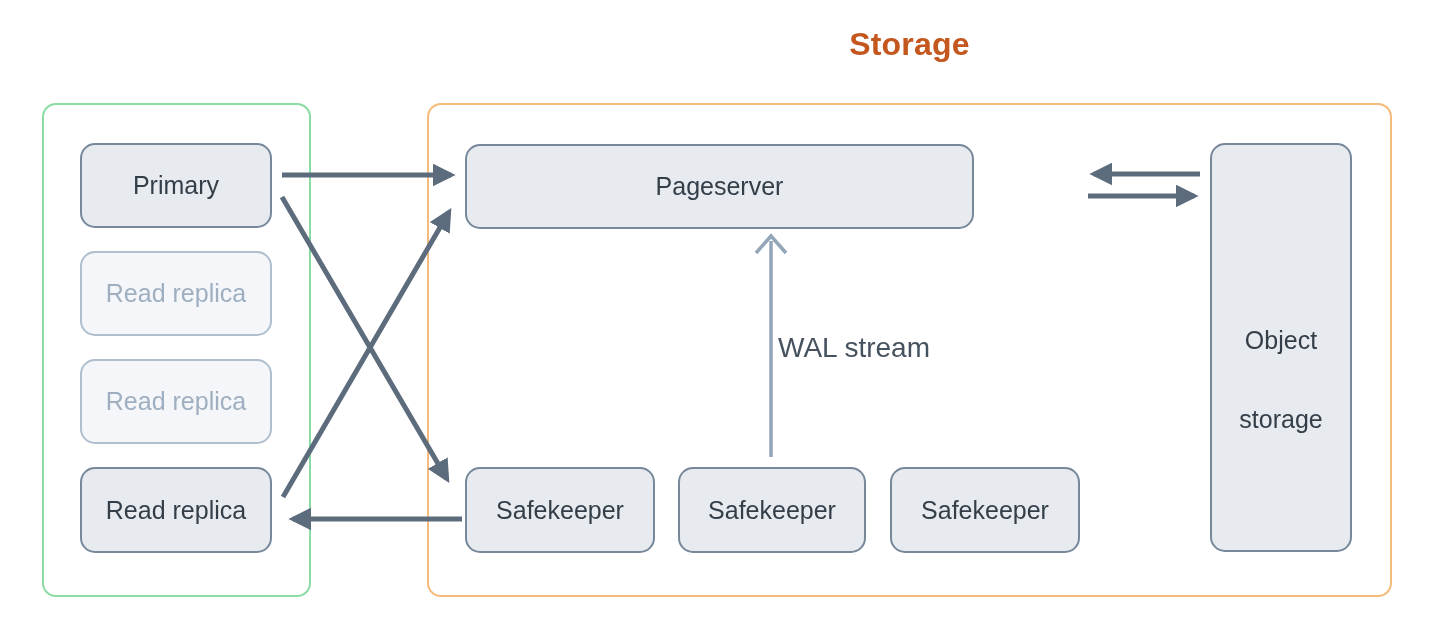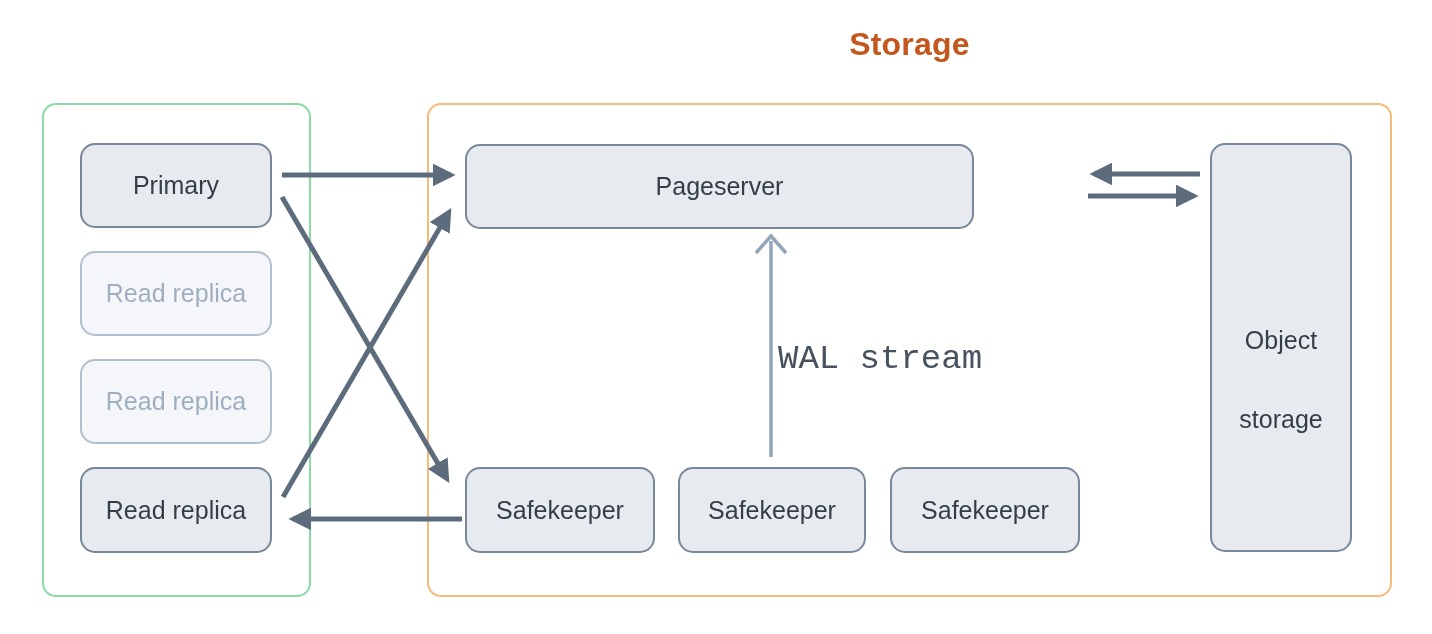--- a/index.html
+++ b/index.html
@@ -63,24 +63,23 @@
   .n-pageserver{left:465px;top:144px;width:509px;height:85px;}
   .n-sk1{left:465px;top:467px;width:190px;height:86px;}
   .n-sk2{left:678px;top:467px;width:188px;height:86px;}
   .n-sk3{left:890px;top:467px;width:190px;height:86px;}
   .n-objstore{
     left:1210px;top:143px;width:142px;height:409px;
     flex-direction:column;gap:50px;
     padding-top:64px;
   }
   .wal-label{
-    position:absolute;left:778px;top:340px;
-    font-size:34px;color:var(--wal-text,#47525F);
+    position:absolute;left:778px;top:332px;
+    font-size:28px;color:var(--wal-text,#47525F);
     white-space:nowrap;
-    font-family:Liberation Mono, monospace;
   }
   svg.arrows{
     position:absolute;left:0;top:0;
     pointer-events:none;
   }
   .arrow-line{stroke:var(--arrow,#5D6C7D);stroke-width:5;fill:none;}
   .ah-fill{fill:var(--arrow,#5D6C7D);}
   .wal-line{stroke:var(--wal-arrow,#93A5B8);stroke-width:3.5;fill:none;}
 </style>
 </head>

